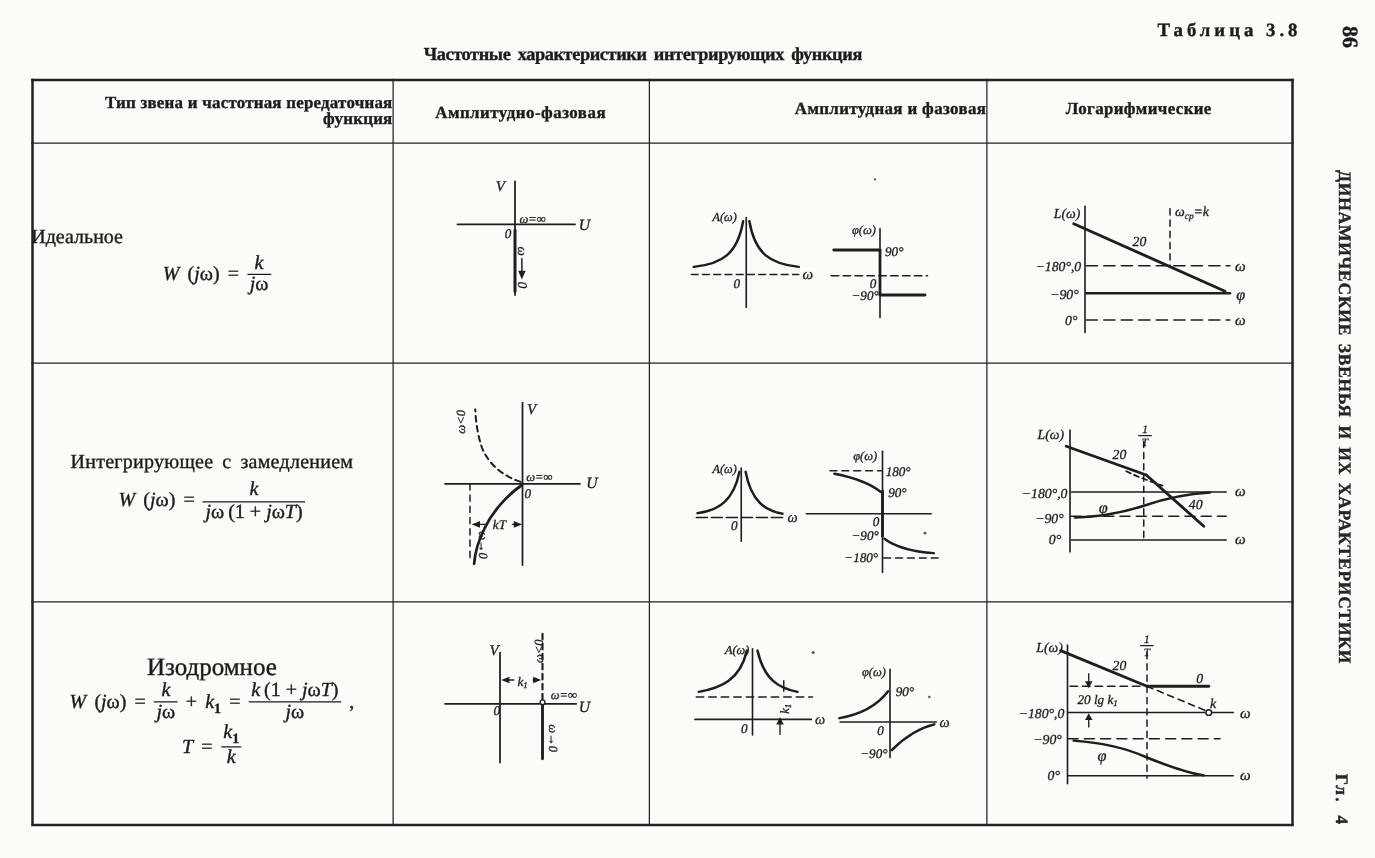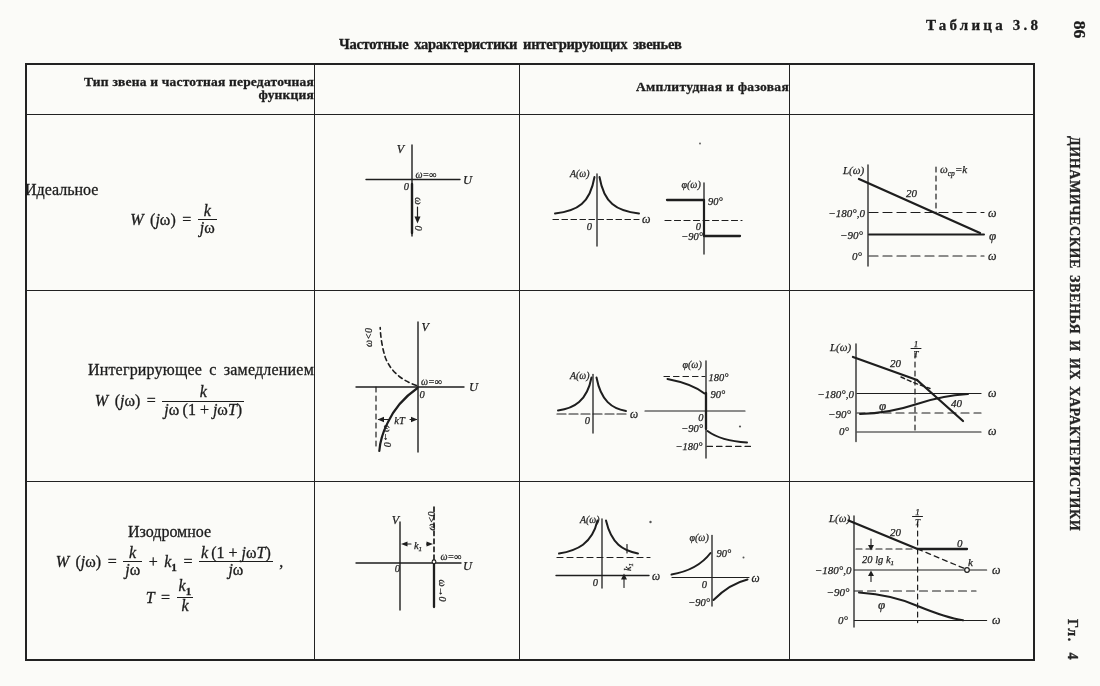--- a/index.html
+++ b/index.html
@@ -11,47 +11,49 @@
 .frac .num{display:block;padding:0 2px;word-spacing:0}
 .frac .den{display:block;border-top:1.4px solid #1c1c1c;padding:0 2px;word-spacing:0}
 i{font-style:italic}
 sub.s{font-size:70%;font-weight:bold;font-style:normal}
 .vert{writing-mode:vertical-rl;text-orientation:mixed}
 </style>
 </head>
 <body>
 <div id="page">
 
-  <div class="abs bold" style="left:339px;top:36px;font-size:14.6px;letter-spacing:-0.3px;word-spacing:2.5px">Частотные характеристики интегрирующих звеньев</div>
+  <div class="abs bold" style="left:339px;top:36px;font-size:14.6px;letter-spacing:-0.3px;word-spacing:2.5px">Частотные характеристики интегрирующих функция</div>
   <div class="abs bold" style="left:926px;top:17px;font-size:15px;letter-spacing:3.2px">Таблица 3.8</div>
   <div class="abs bold" style="left:1070.5px;top:19px;font-size:17.5px;transform:rotate(90deg)">86</div>
   <div class="abs vert" style="left:1066px;top:136px;font-size:14px;letter-spacing:0.6px;word-spacing:2px;font-weight:bold;color:#262626">ДИНАМИЧЕСКИЕ ЗВЕНЬЯ И ИХ ХАРАКТЕРИСТИКИ</div>
   <div class="abs vert bold" style="left:1064px;top:619px;font-size:14px;letter-spacing:1.8px;word-spacing:4px;color:#262626">Гл. 4</div>
 
   <div class="line" style="left:25px;top:63px;width:1010px;height:2px"></div>
   <div class="line" style="left:25px;top:113.5px;width:1010px;height:1.6px"></div>
   <div class="line" style="left:25px;top:289.5px;width:1010px;height:1.6px"></div>
   <div class="line" style="left:25px;top:480.5px;width:1010px;height:1.6px"></div>
   <div class="line" style="left:25px;top:658.5px;width:1010px;height:2.4px"></div>
   <div class="line" style="left:25px;top:63px;width:1.8px;height:597px"></div>
   <div class="line" style="left:313.5px;top:63px;width:1.6px;height:597px"></div>
   <div class="line" style="left:518.5px;top:63px;width:1.6px;height:597px"></div>
   <div class="line" style="left:788.5px;top:63px;width:1.6px;height:597px"></div>
   <div class="line" style="left:1033px;top:63px;width:2px;height:597px"></div>
 
   <div class="abs bold" style="left:25px;top:75px;width:289px;font-size:13.5px;text-align:right;line-height:13px;letter-spacing:0.2px;white-space:normal">Тип звена и частотная передаточная<br>функция</div>
+  <div class="abs bold" style="left:314px;top:82px;width:205px;font-size:13.5px;text-align:center;letter-spacing:0.4px">Амплитудно-фазовая</div>
   <div class="abs bold" style="left:519px;top:79px;width:270px;font-size:13.5px;text-align:right;letter-spacing:0.3px">Амплитудная и фазовая</div>
+  <div class="abs bold" style="left:789px;top:79px;width:244px;font-size:13.5px;text-align:center;letter-spacing:0.3px">Логарифмические</div>
 
   <div class="abs" style="left:25px;top:181px;width:289px;font-size:16px;text-align:left">Идеальное</div>
   <div class="abs" style="left:25px;top:202.5px;width:289px;text-align:center;padding-left:8px;box-sizing:border-box;font-size:16px;word-spacing:2.5px"><i>W</i>&nbsp;(<i>j</i>ω) = <span class="frac"><span class="num"><i>k</i></span><span class="den"><i>j</i>ω</span></span></div>
 
-  <div class="abs" style="left:25px;top:361px;width:289px;font-size:16px;text-align:right;word-spacing:3px;letter-spacing:0.2px">Интегрирующее с замедлением</div>
+  <div class="abs" style="left:25px;top:361px;width:289px;font-size:16px;text-align:center;word-spacing:3px;letter-spacing:0.2px">Интегрирующее с замедлением</div>
   <div class="abs" style="left:25px;top:384px;width:289px;text-align:center;font-size:16px;word-spacing:2.5px"><i>W</i>&nbsp;(<i>j</i>ω) = <span class="frac"><span class="num"><i>k</i></span><span class="den"><i>j</i>ω (1 + <i>j</i>ω<i>T</i>)</span></span></div>
 
-  <div class="abs" style="left:25px;top:523px;width:289px;font-size:16px;text-align:center">Изодромное</div>
+  <div class="abs" style="left:25px;top:523px;width:289px;font-size:20px;text-align:center">Изодромное</div>
   <div class="abs" style="left:25px;top:544.5px;width:289px;text-align:center;font-size:16px;word-spacing:2.5px"><i>W</i>&nbsp;(<i>j</i>ω) = <span class="frac"><span class="num"><i>k</i></span><span class="den"><i>j</i>ω</span></span> + <i>k</i><sub class="s"><b>1</b></sub> = <span class="frac"><span class="num"><i>k</i> (1 + <i>j</i>ω<i>T</i>)</span><span class="den"><i>j</i>ω</span></span> ,</div>
   <div class="abs" style="left:25px;top:577.5px;width:289px;text-align:center;font-size:16px;word-spacing:2.5px"><i>T</i> = <span class="frac"><span class="num"><i>k</i><sub class="s"><b>1</b></sub></span><span class="den"><i>k</i></span></span></div>
 
   <svg class="abs" style="left:0;top:0" width="1100" height="686" viewBox="0 0 1100 686">
 <g stroke="#1e1e1e" fill="none" stroke-linecap="round">
 
   <path d="M412 145 V236" stroke-width="1.4"></path>
   <path d="M366 179.5 H460" stroke-width="1.4"></path>
   <path d="M412 184 V233" stroke-width="2.4"></path>
   <path d="M417.5 207 V217" stroke-width="1.2"></path>

